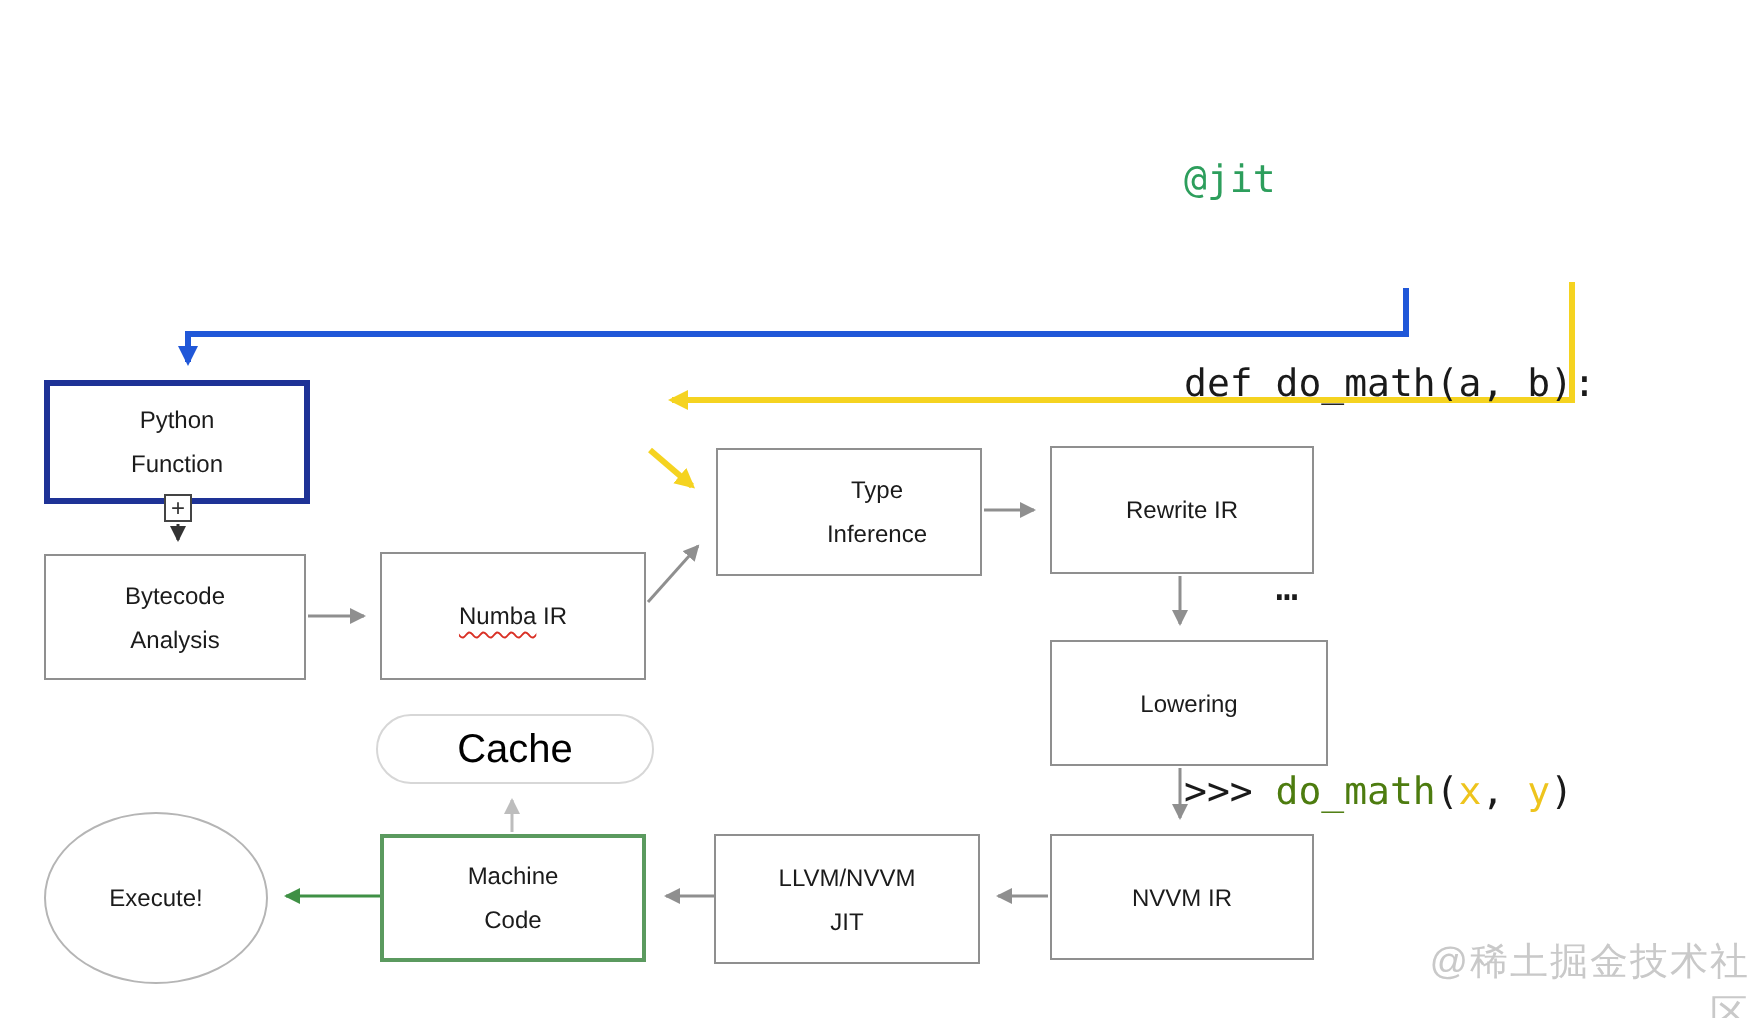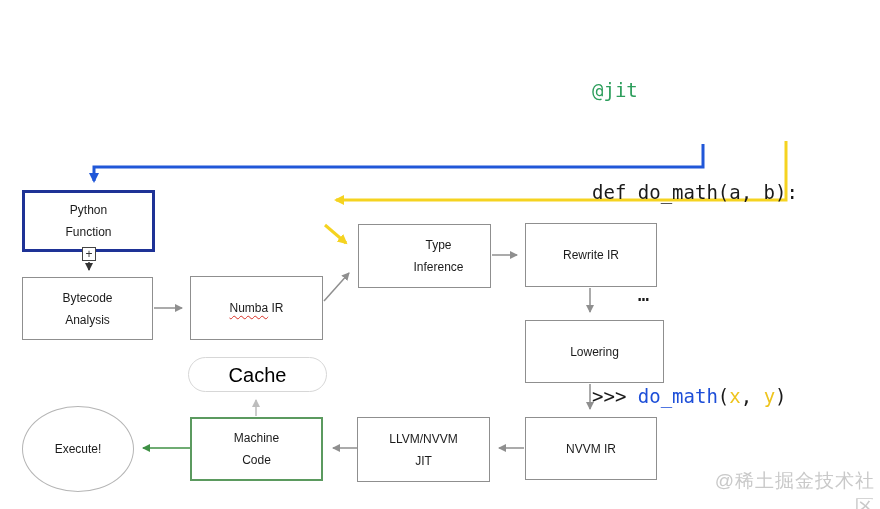--- a/index.html
+++ b/index.html
@@ -5,21 +5,21 @@
   html,body{margin:0;padding:0;background:#fff;}
   .stage{position:relative;width:880px;height:509px;background:#ffffff;overflow:hidden;
          font-family:"Liberation Sans", sans-serif;}
 
   
   .code{position:absolute;left:592px;top:5px;
         font-family:"DejaVu Sans Mono", monospace;
         font-size:19px;line-height:34px;color:#1a1a1a;white-space:pre;}
   .code .ln{height:34px;}
   .c-green{color:#2d9e5c;}
-  .c-blue{color:#1d4ed8;}
+  .c-blue{color:#4d7c0f;}
   .c-gold{color:#eec41d;}
 
   
   .node{position:absolute;background:#fff;border:1.5px solid #8f8f8f;
         display:flex;align-items:center;justify-content:center;text-align:center;
         font-size:12px;line-height:22px;color:#1b1b1b;white-space:pre-line;box-sizing:border-box;}
   .n-python{left:22px;top:190px;width:133px;height:62px;border:3px solid #1e3296;}
   .n-funcargs{left:190px;top:190px;width:132px;height:62px;border:3px solid #f5d320;}
   .n-bytecode{left:22px;top:277px;width:131px;height:63px;}
   .n-numba{left:190px;top:276px;width:133px;height:64px;}

